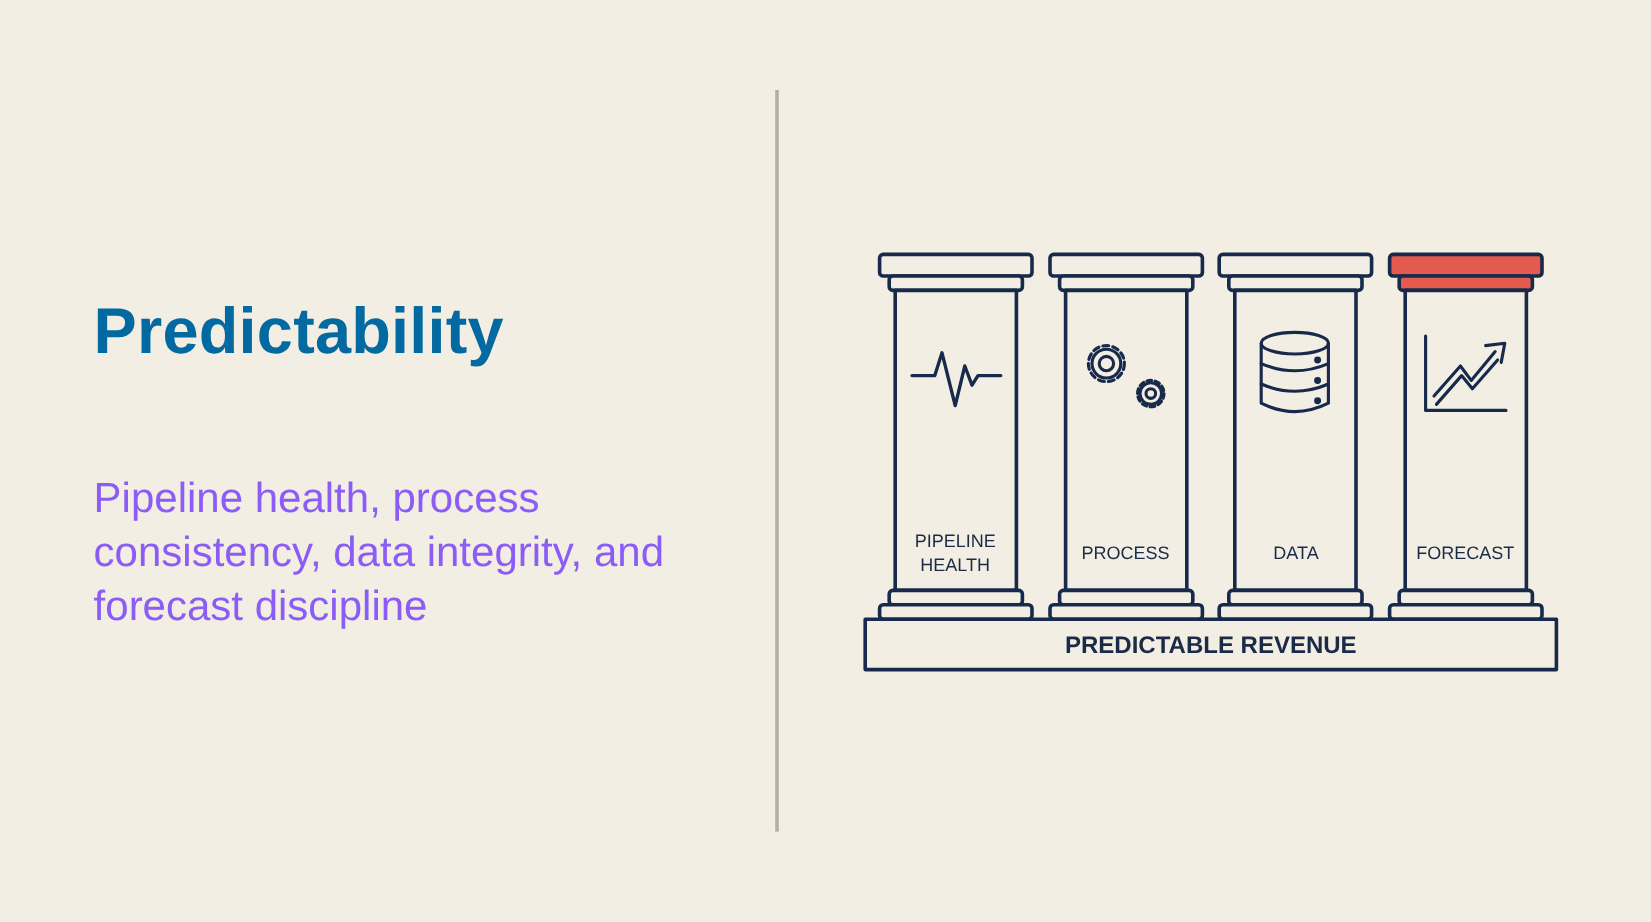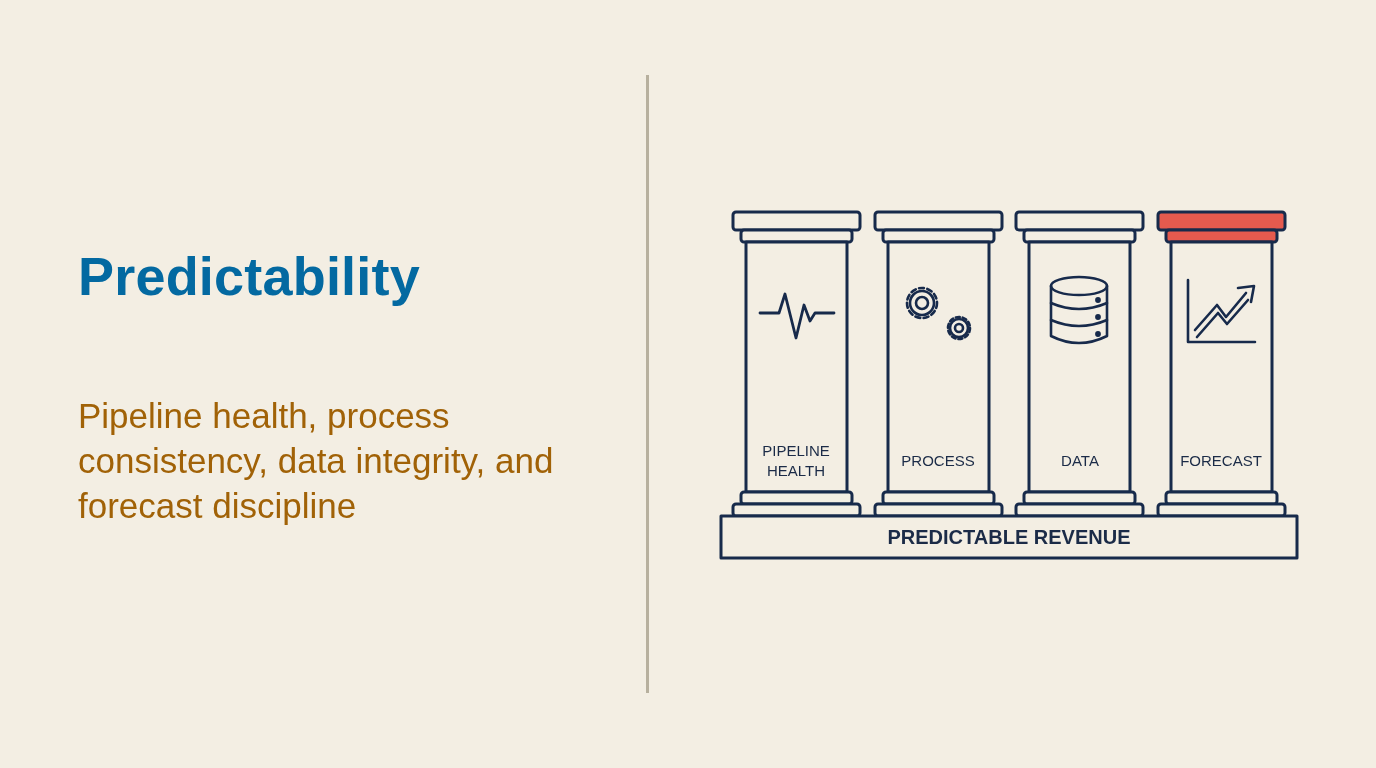--- a/index.html
+++ b/index.html
@@ -11,21 +11,21 @@
     color: #172a4b;
   }
   .title {
     position: absolute; left: 78px; top: 224px;
     font-size: 54px; font-weight: 700; line-height: 56px;
     color: #0369a1; letter-spacing: 0.2px; margin-top: 24px;
   }
   .subtitle {
     position: absolute; left: 78px; top: 393px;
     font-size: 35px; font-weight: 400; line-height: 45px;
-    color: #a16207; width: 520px;
+    color: #8b5cf6; width: 520px;
   }
   .divider {
     position: absolute; left: 646px; top: 75px;
     width: 3px; height: 618px; background: #b7b09e;
   }
   svg.diagram { position: absolute; left: 0; top: 0; }
   .lbl {
     font-family: "Liberation Sans", sans-serif;
     font-size: 15px; fill: #1b2b47; text-anchor: middle; font-weight: 500;
   }

